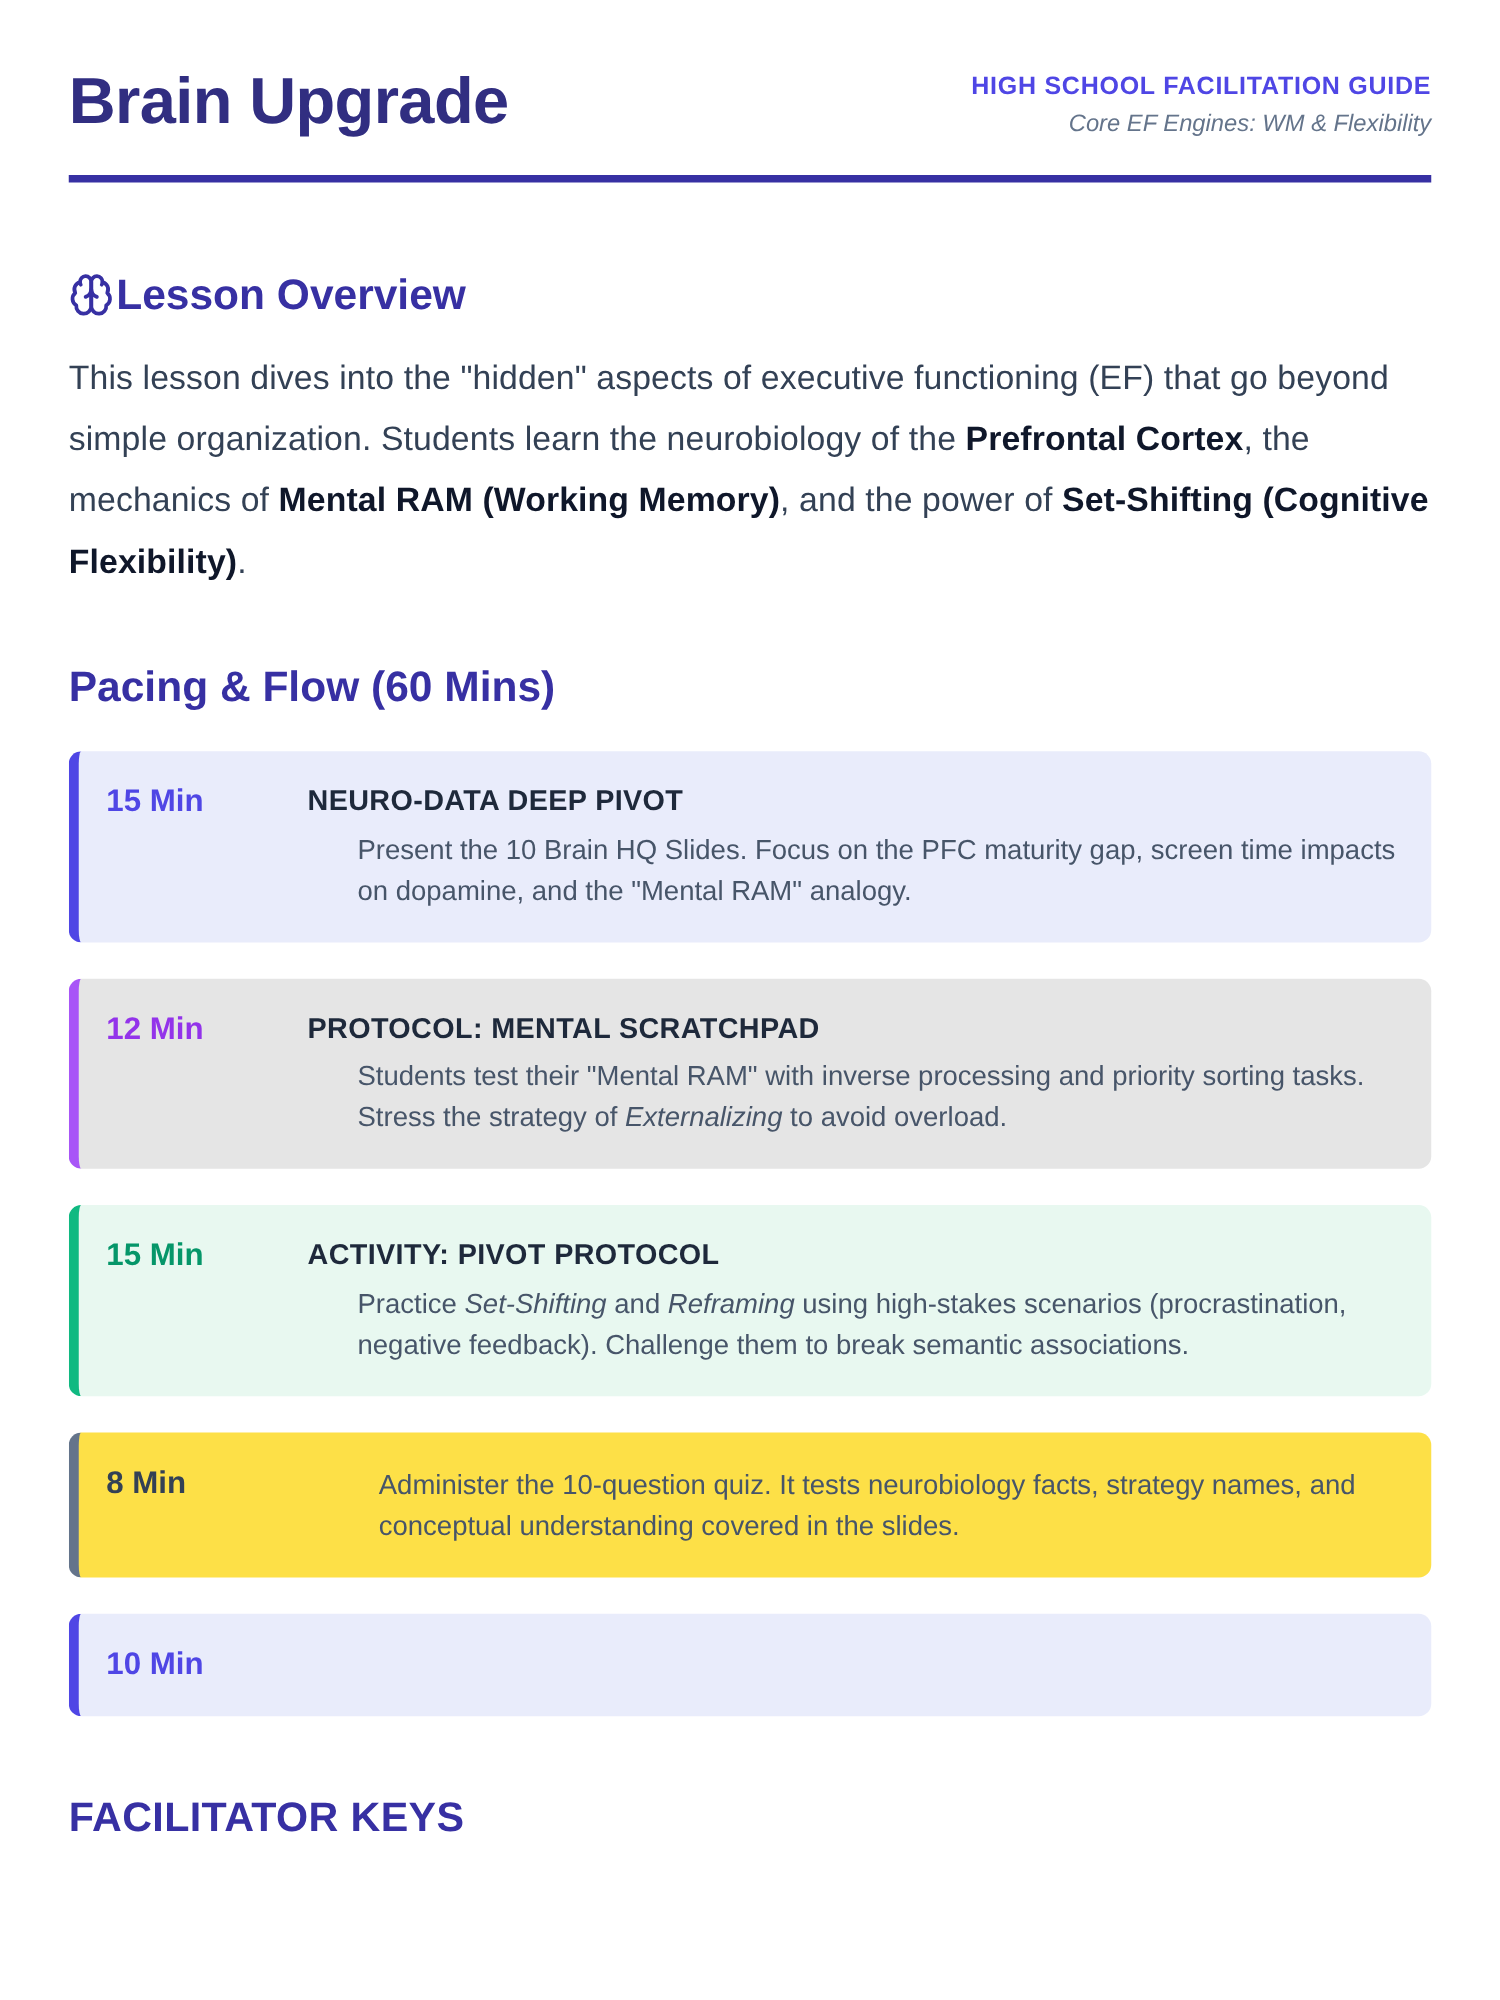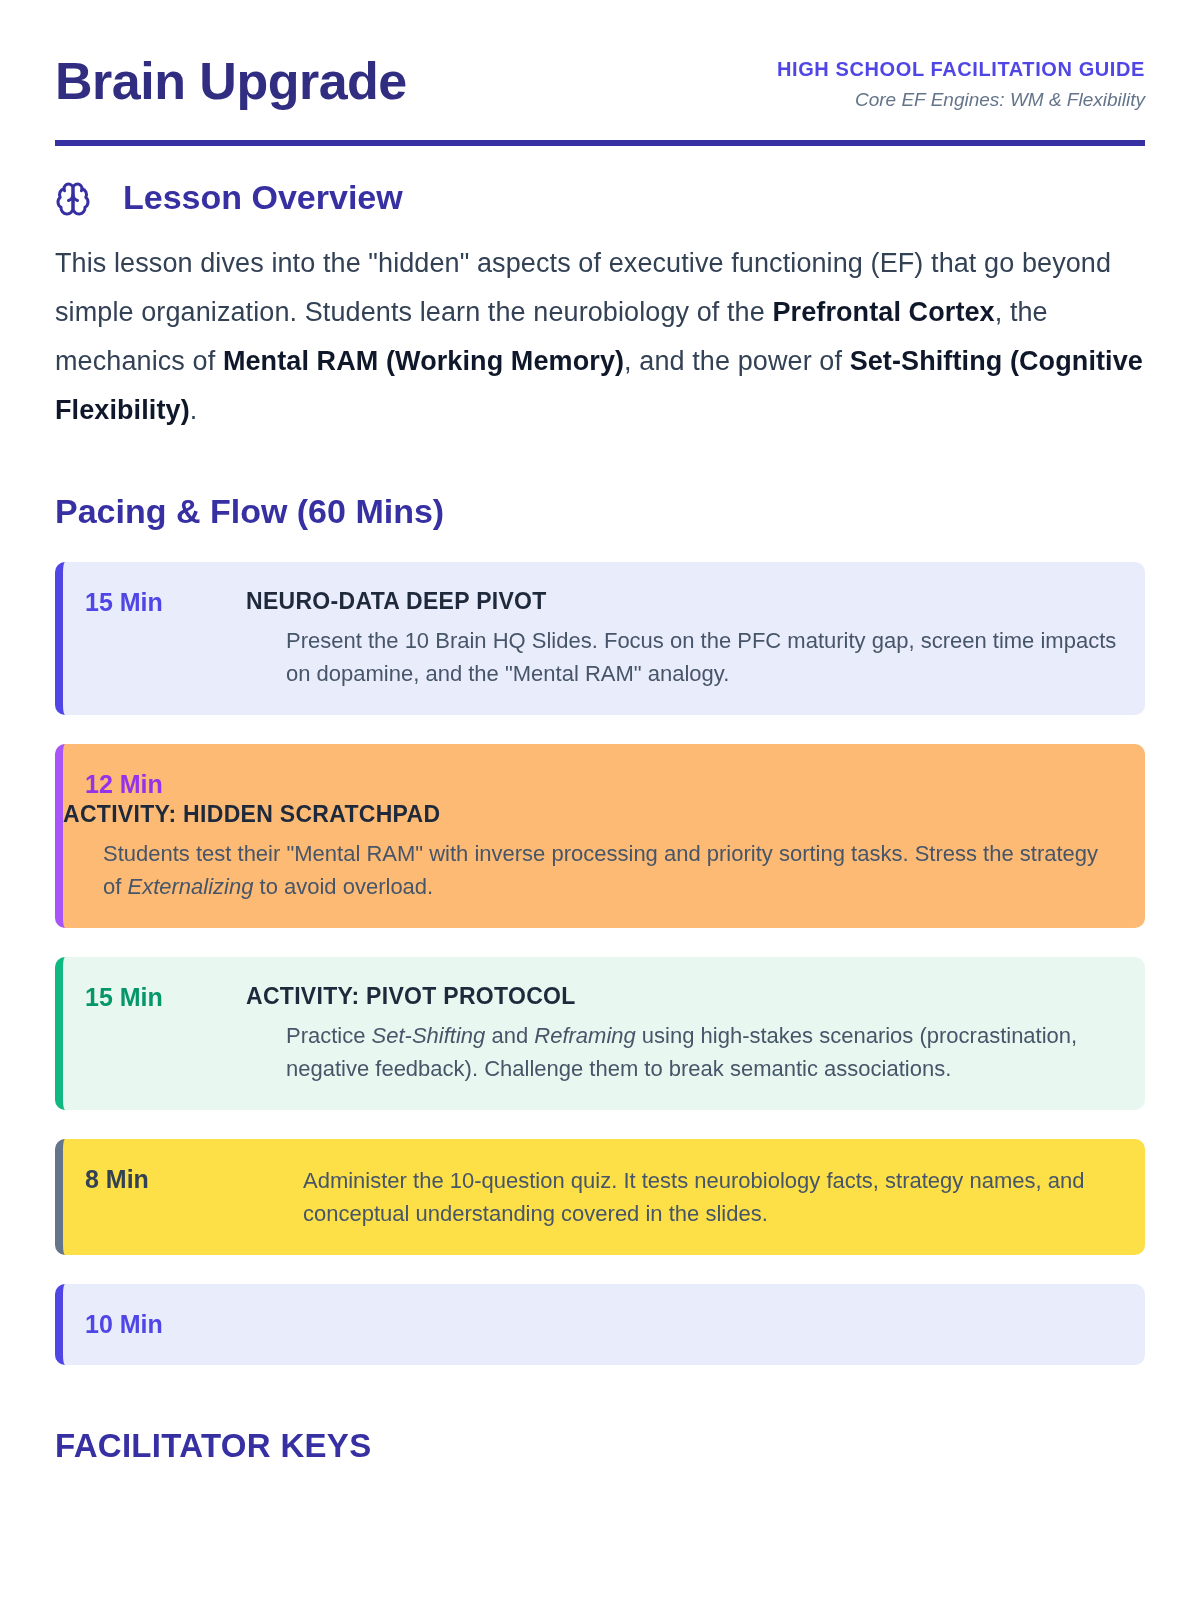--- a/index.html
+++ b/index.html
@@ -47,23 +47,23 @@
     color: var(--muted);
   }
   .rule {
     border: none;
     height: 6px;
     background: var(--indigo);
     margin-top: 28px;
   }
   .section-heading {
     display: flex;
-    align-items: flex-end;
-    gap: 32px;
-    margin-top: 33px;
+    align-items: flex-start;
+    gap: 2px;
+    margin-top: 72px;
     font-size: 34px;
     font-weight: 700;
     color: var(--indigo);
     line-height: 1.1;
   }
   .section-heading .icon-wrap { display: inline-flex; }
   .section-heading svg { width: 36px; height: 36px; }
   .lead {
     margin-top: 22px;
     font-size: 27px;
@@ -155,24 +155,24 @@
   <div class="cards">
 
     <div class="card" style="border-left-color: rgb(79, 70, 229); background: rgb(233, 236, 251);">
       <div class="card-time" style="color: rgb(79, 70, 229);">15 Min</div>
       <div class="card-body">
         <div class="card-title">NEURO-DATA DEEP PIVOT</div>
         <div class="card-desc"><span>Present the 10 Brain HQ Slides. Focus on the PFC maturity gap, screen time impacts on dopamine, and the "Mental RAM" analogy.</span></div>
       </div>
     </div>
 
-    <div class="card" style="border-left-color: rgb(168, 85, 247); background: #fdba74; flex-direction: column;">
+    <div class="card" style="border-left-color: rgb(168, 85, 247); background: #e5e5e5;">
       <div class="card-time" style="color: rgb(147, 51, 234);">12 Min</div>
       <div class="card-body">
-        <div class="card-title">ACTIVITY: HIDDEN SCRATCHPAD</div>
+        <div class="card-title">PROTOCOL: MENTAL SCRATCHPAD</div>
         <div class="card-desc"><span>Students test their "Mental RAM" with inverse processing and priority sorting tasks. Stress the strategy of </span><span class="seg-i">Externalizing</span><span> to avoid overload.</span></div>
       </div>
     </div>
 
     <div class="card" style="border-left-color: rgb(16, 185, 129); background: rgb(232, 248, 240);">
       <div class="card-time" style="color: rgb(5, 150, 105);">15 Min</div>
       <div class="card-body">
         <div class="card-title">ACTIVITY: PIVOT PROTOCOL</div>
         <div class="card-desc"><span>Practice </span><span class="seg-i">Set-Shifting</span><span> and </span><span class="seg-i">Reframing</span><span> using high-stakes scenarios (procrastination, negative feedback). Challenge them to break semantic associations.</span></div>
       </div>

